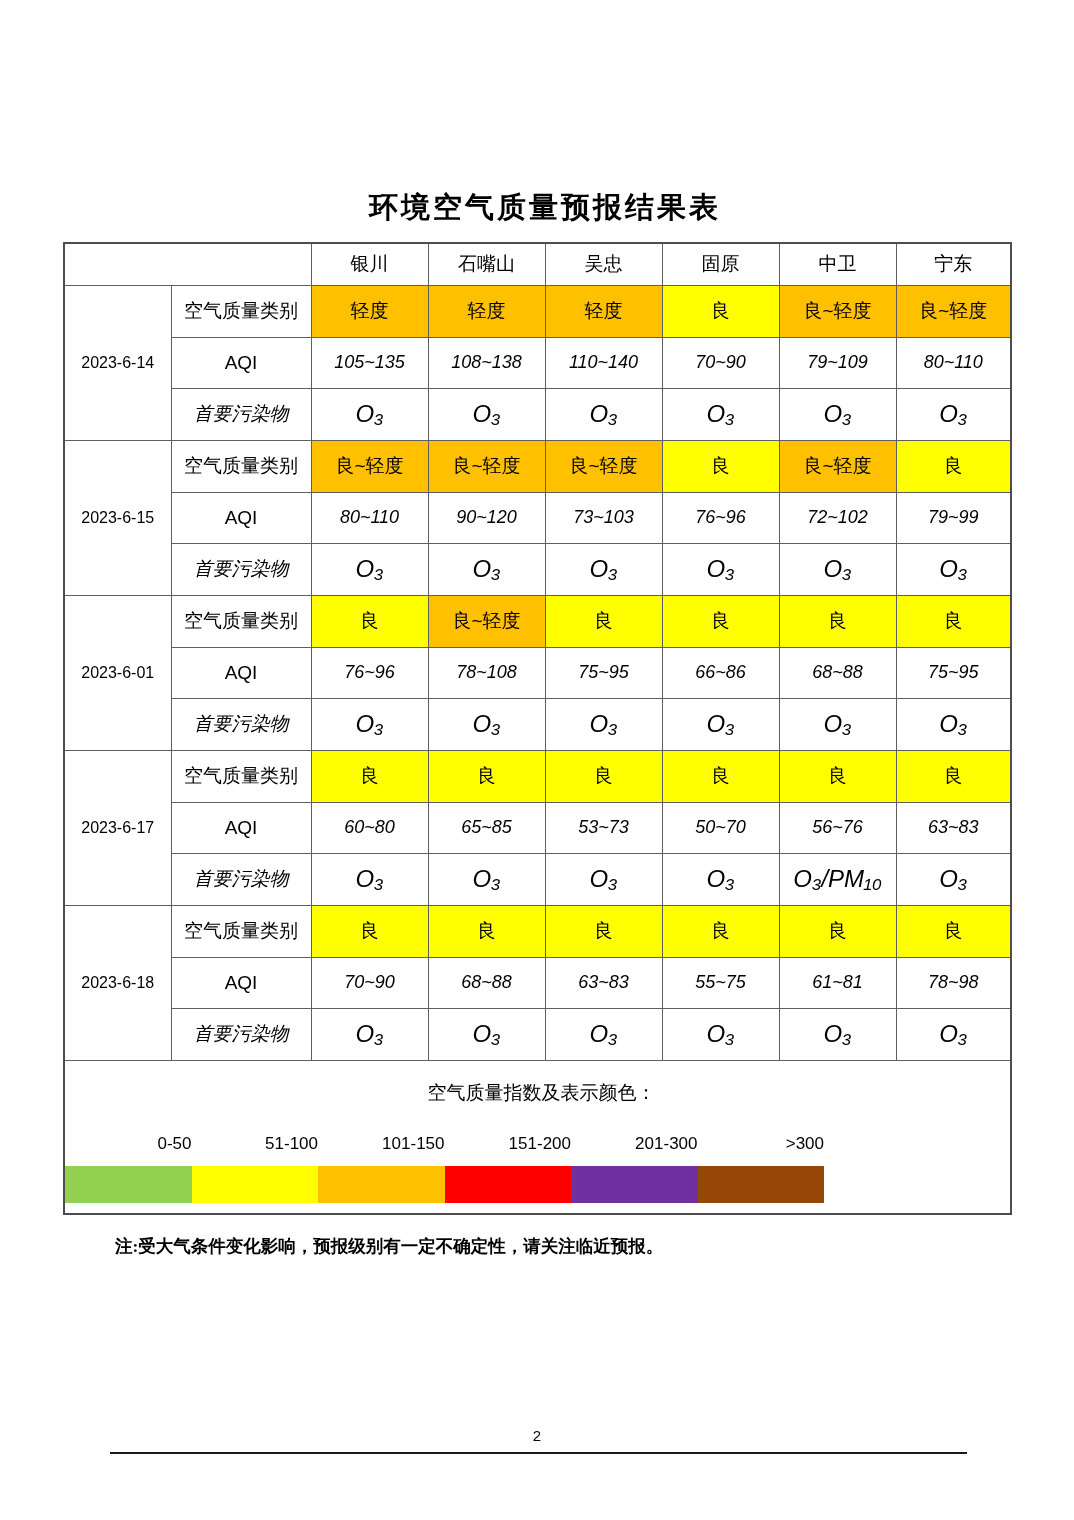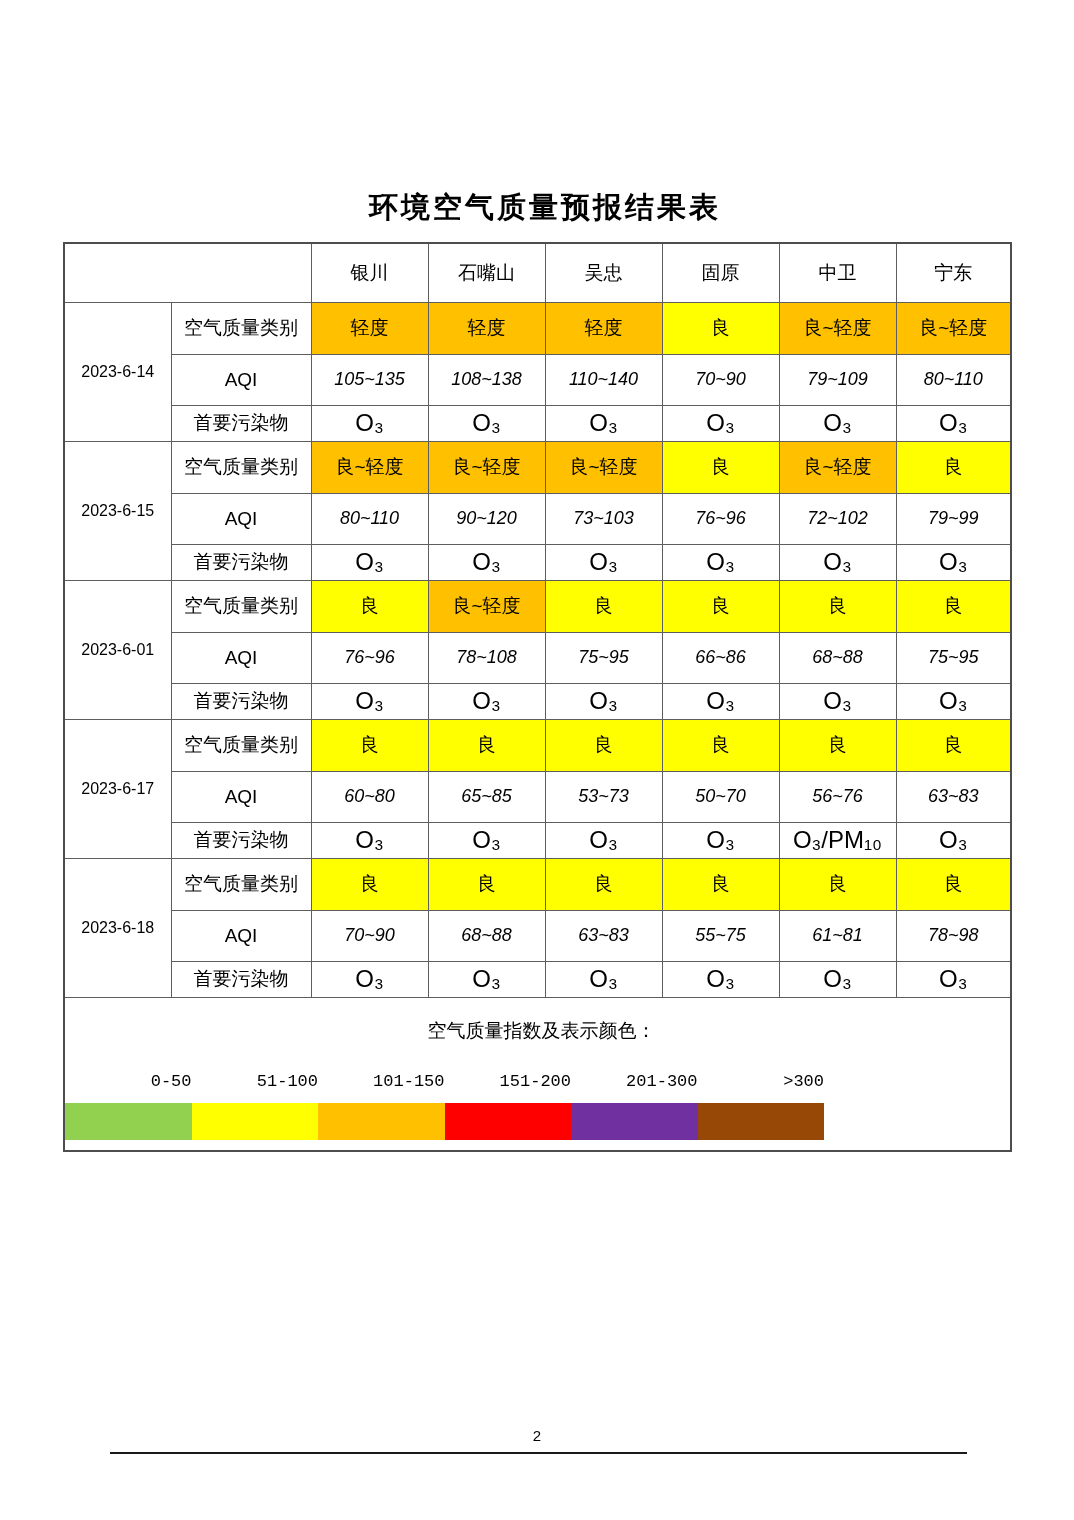--- a/index.html
+++ b/index.html
@@ -5,31 +5,31 @@
   html,body{margin:0;padding:0;background:#fff;}
   .page{position:relative;width:1074px;height:1520px;background:#ffffff;
         font-family:"Liberation Sans","DejaVu Sans",sans-serif;color:#000;overflow:hidden;}
   .doc-title{position:absolute;top:188px;left:8px;width:1074px;text-align:center;
              font-family:"Liberation Serif","DejaVu Serif",serif;font-weight:bold;
              font-size:29px;letter-spacing:3px;}
   table.forecast-table{position:absolute;left:63px;top:242px;width:947px;
         border-collapse:collapse;table-layout:fixed;border:2px solid #4d4d4d;}
   .forecast-table td,.forecast-table th{border:1px solid #5e5e5e;text-align:center;
         vertical-align:middle;padding:0;font-weight:normal;overflow:hidden;}
-  tr.header-row{height:59px;}
+  tr.header-row{height:42px;}
   .city-header{font-size:19px;}
   tr.cat-row{height:52px;}
   tr.aqi-row{height:51px;}
-  tr.pol-row{height:36px;}
+  tr.pol-row{height:52px;font-style:italic;}
   .date-cell{font-size:16px;}
   .row-label{font-size:19px;}
   .category-cell{font-size:19px;margin-left:44px;}
   .aqi-cell{font-size:18px;font-style:italic;}
   .pollutant-cell{font-size:24px;}
-  .legend-cell{height:152px;vertical-align:top;text-align:left;font-family:Liberation Mono, monospace;}
+  .legend-cell{height:152px;vertical-align:top;text-align:left;}
   .legend-title{margin:10px 0 0 8px;font-size:19px;}
   .legend-ranges{display:flex;margin-top:20px;}
   .legend-ranges span{width:126.5px;text-align:right;font-size:17px;margin-top:8px;}
   .legend-bar{display:flex;margin-top:12px;height:37px;width:759px;}
   .legend-bar div{width:126.5px;height:37px;}
   .doc-note{position:absolute;left:115px;top:1234px;width:860px;
             font-family:"Liberation Serif","DejaVu Serif",serif;font-weight:bold;font-size:17.5px;}
   .footer-page{position:absolute;left:0;top:1427px;width:1074px;text-align:center;font-size:15px;}
   .footer-line{position:absolute;left:110px;top:1452px;width:857px;height:0;border-top:2px solid #1a1a1a;}
 </style>
@@ -220,17 +220,18 @@
               <div style="background: rgb(255, 192, 0);"></div>
               <div style="background: rgb(255, 0, 0);"></div>
               <div style="background: rgb(112, 48, 160);"></div>
               <div style="background: rgb(151, 72, 6);"></div>
             </div>
           </td>
         </tr>
       </tbody>
   </table>
 
+  <div class="doc-note">注:受大气条件变化影响，预报级别有一定不确定性，请关注临近预报。</div>
 
   <div class="footer-page">2</div>
   <div class="footer-line"></div>
 
 </div>
 
 </body></html>

